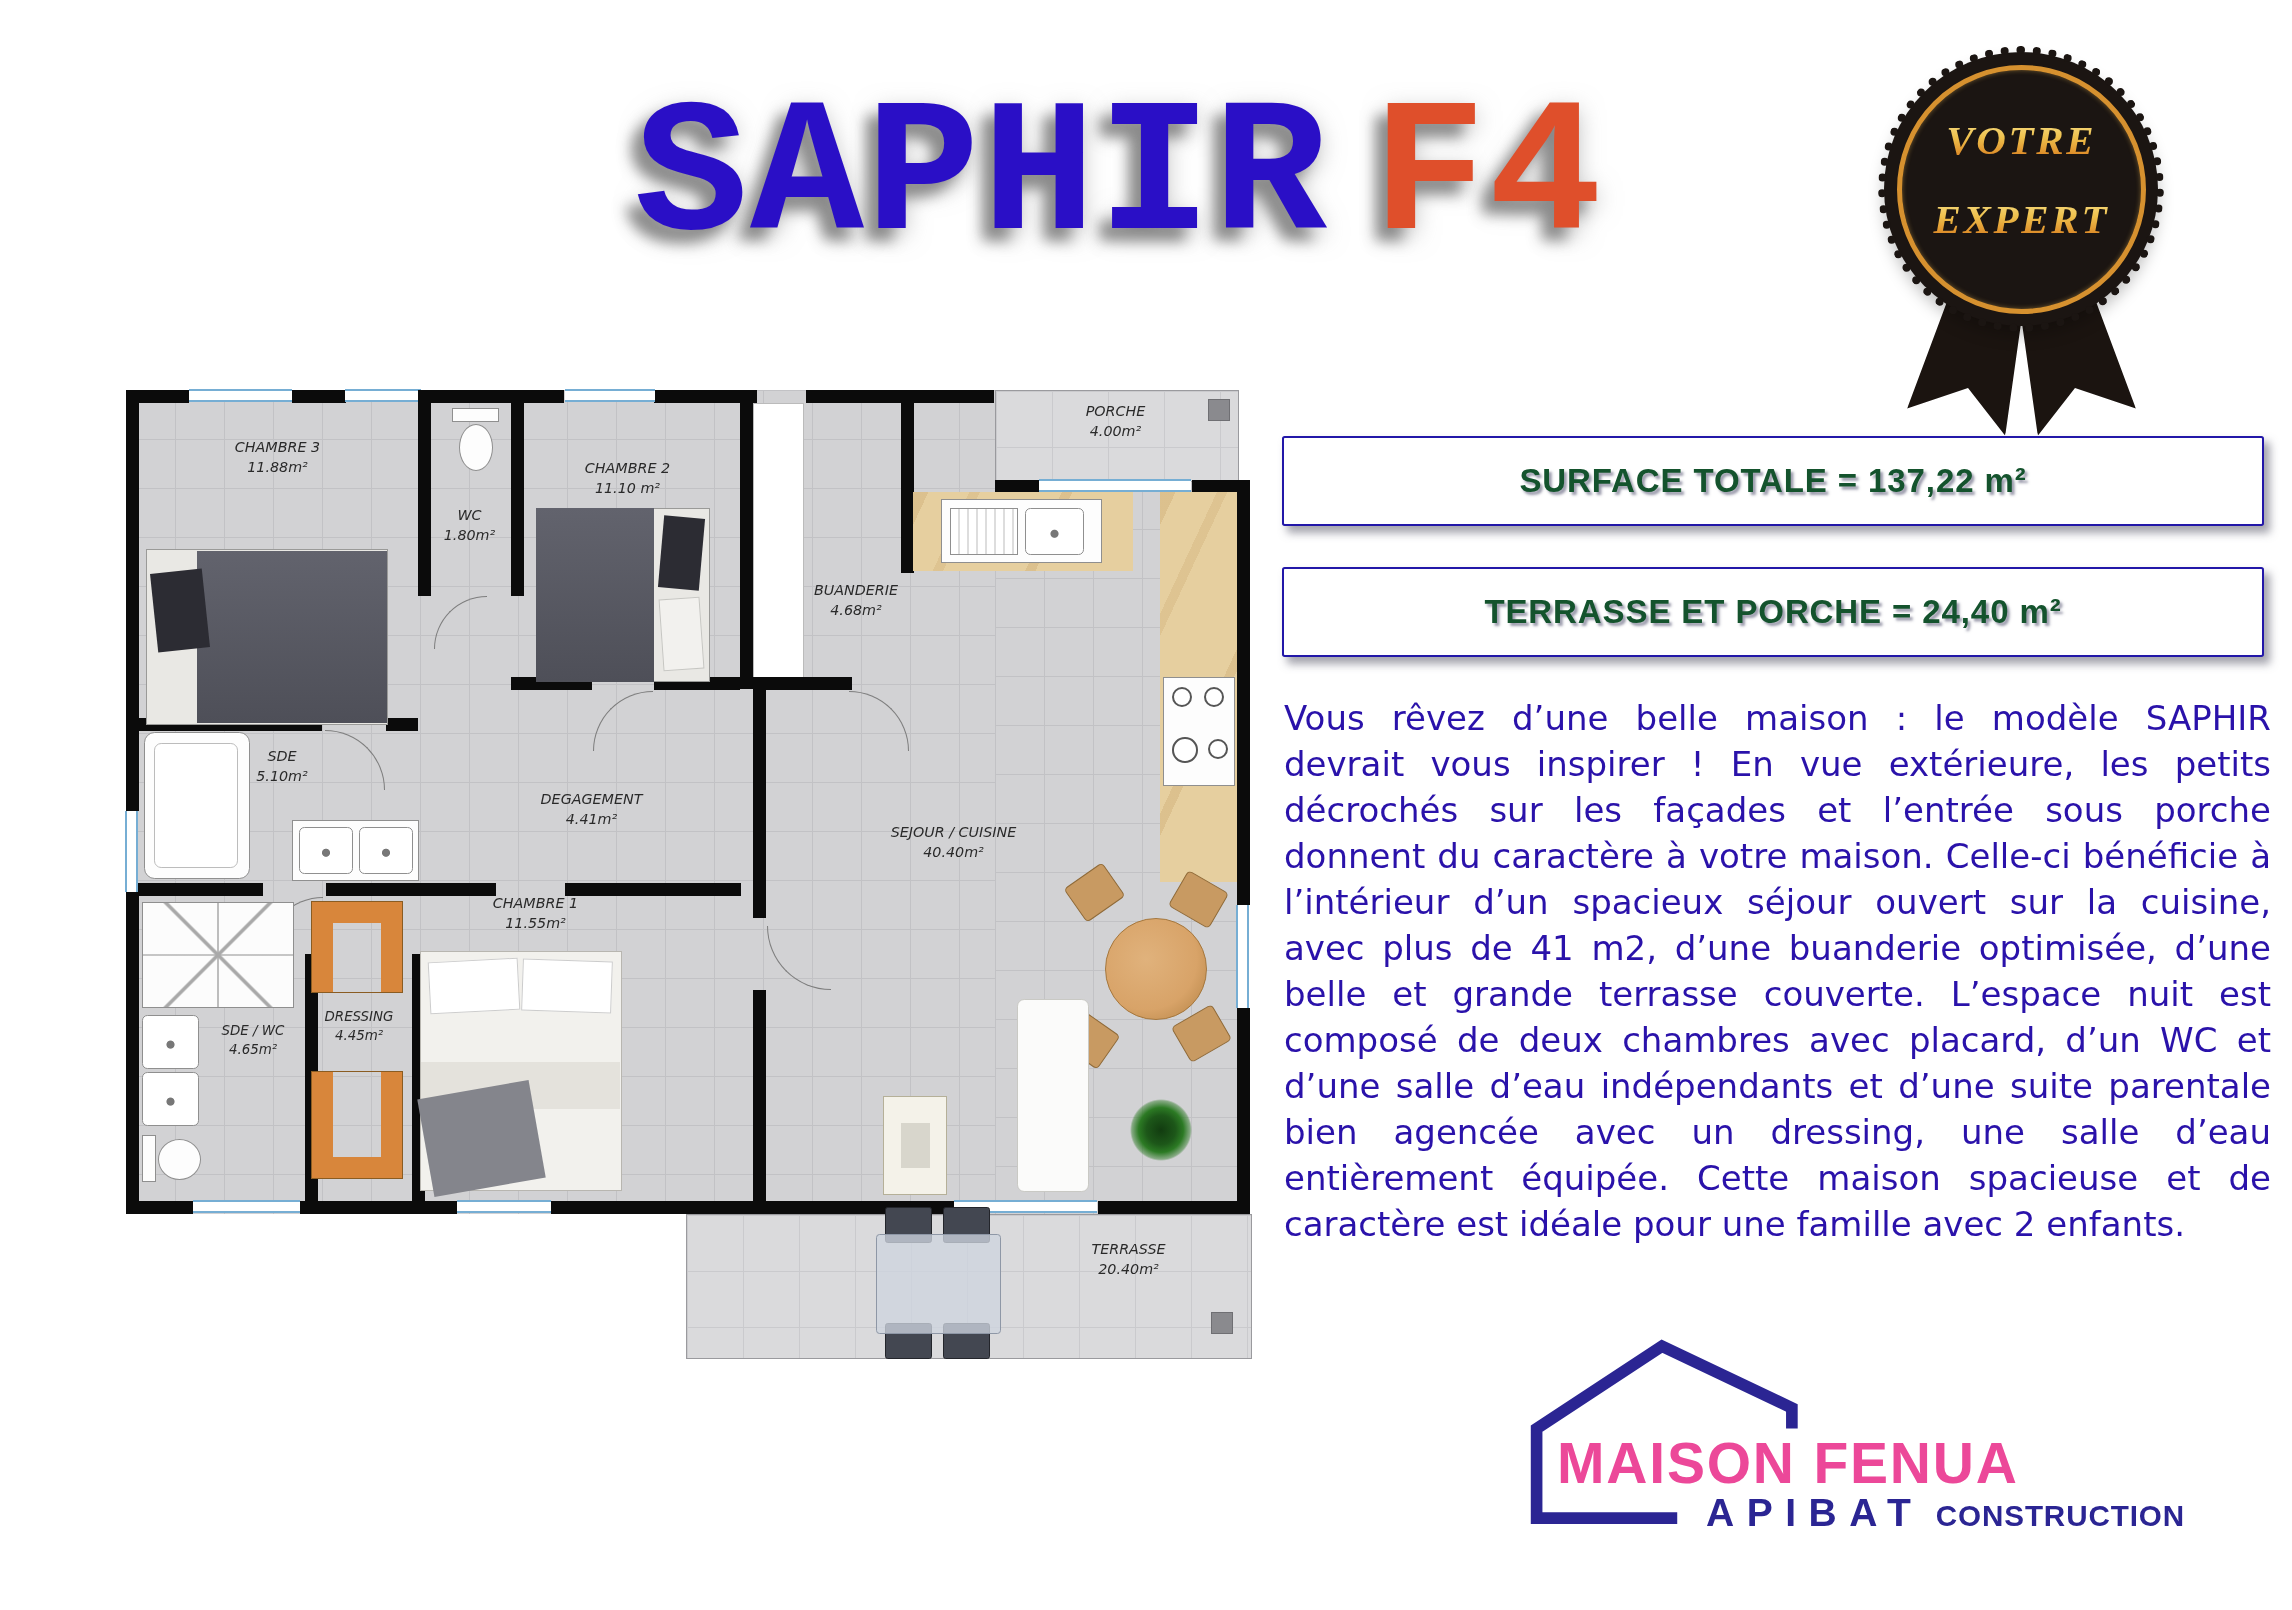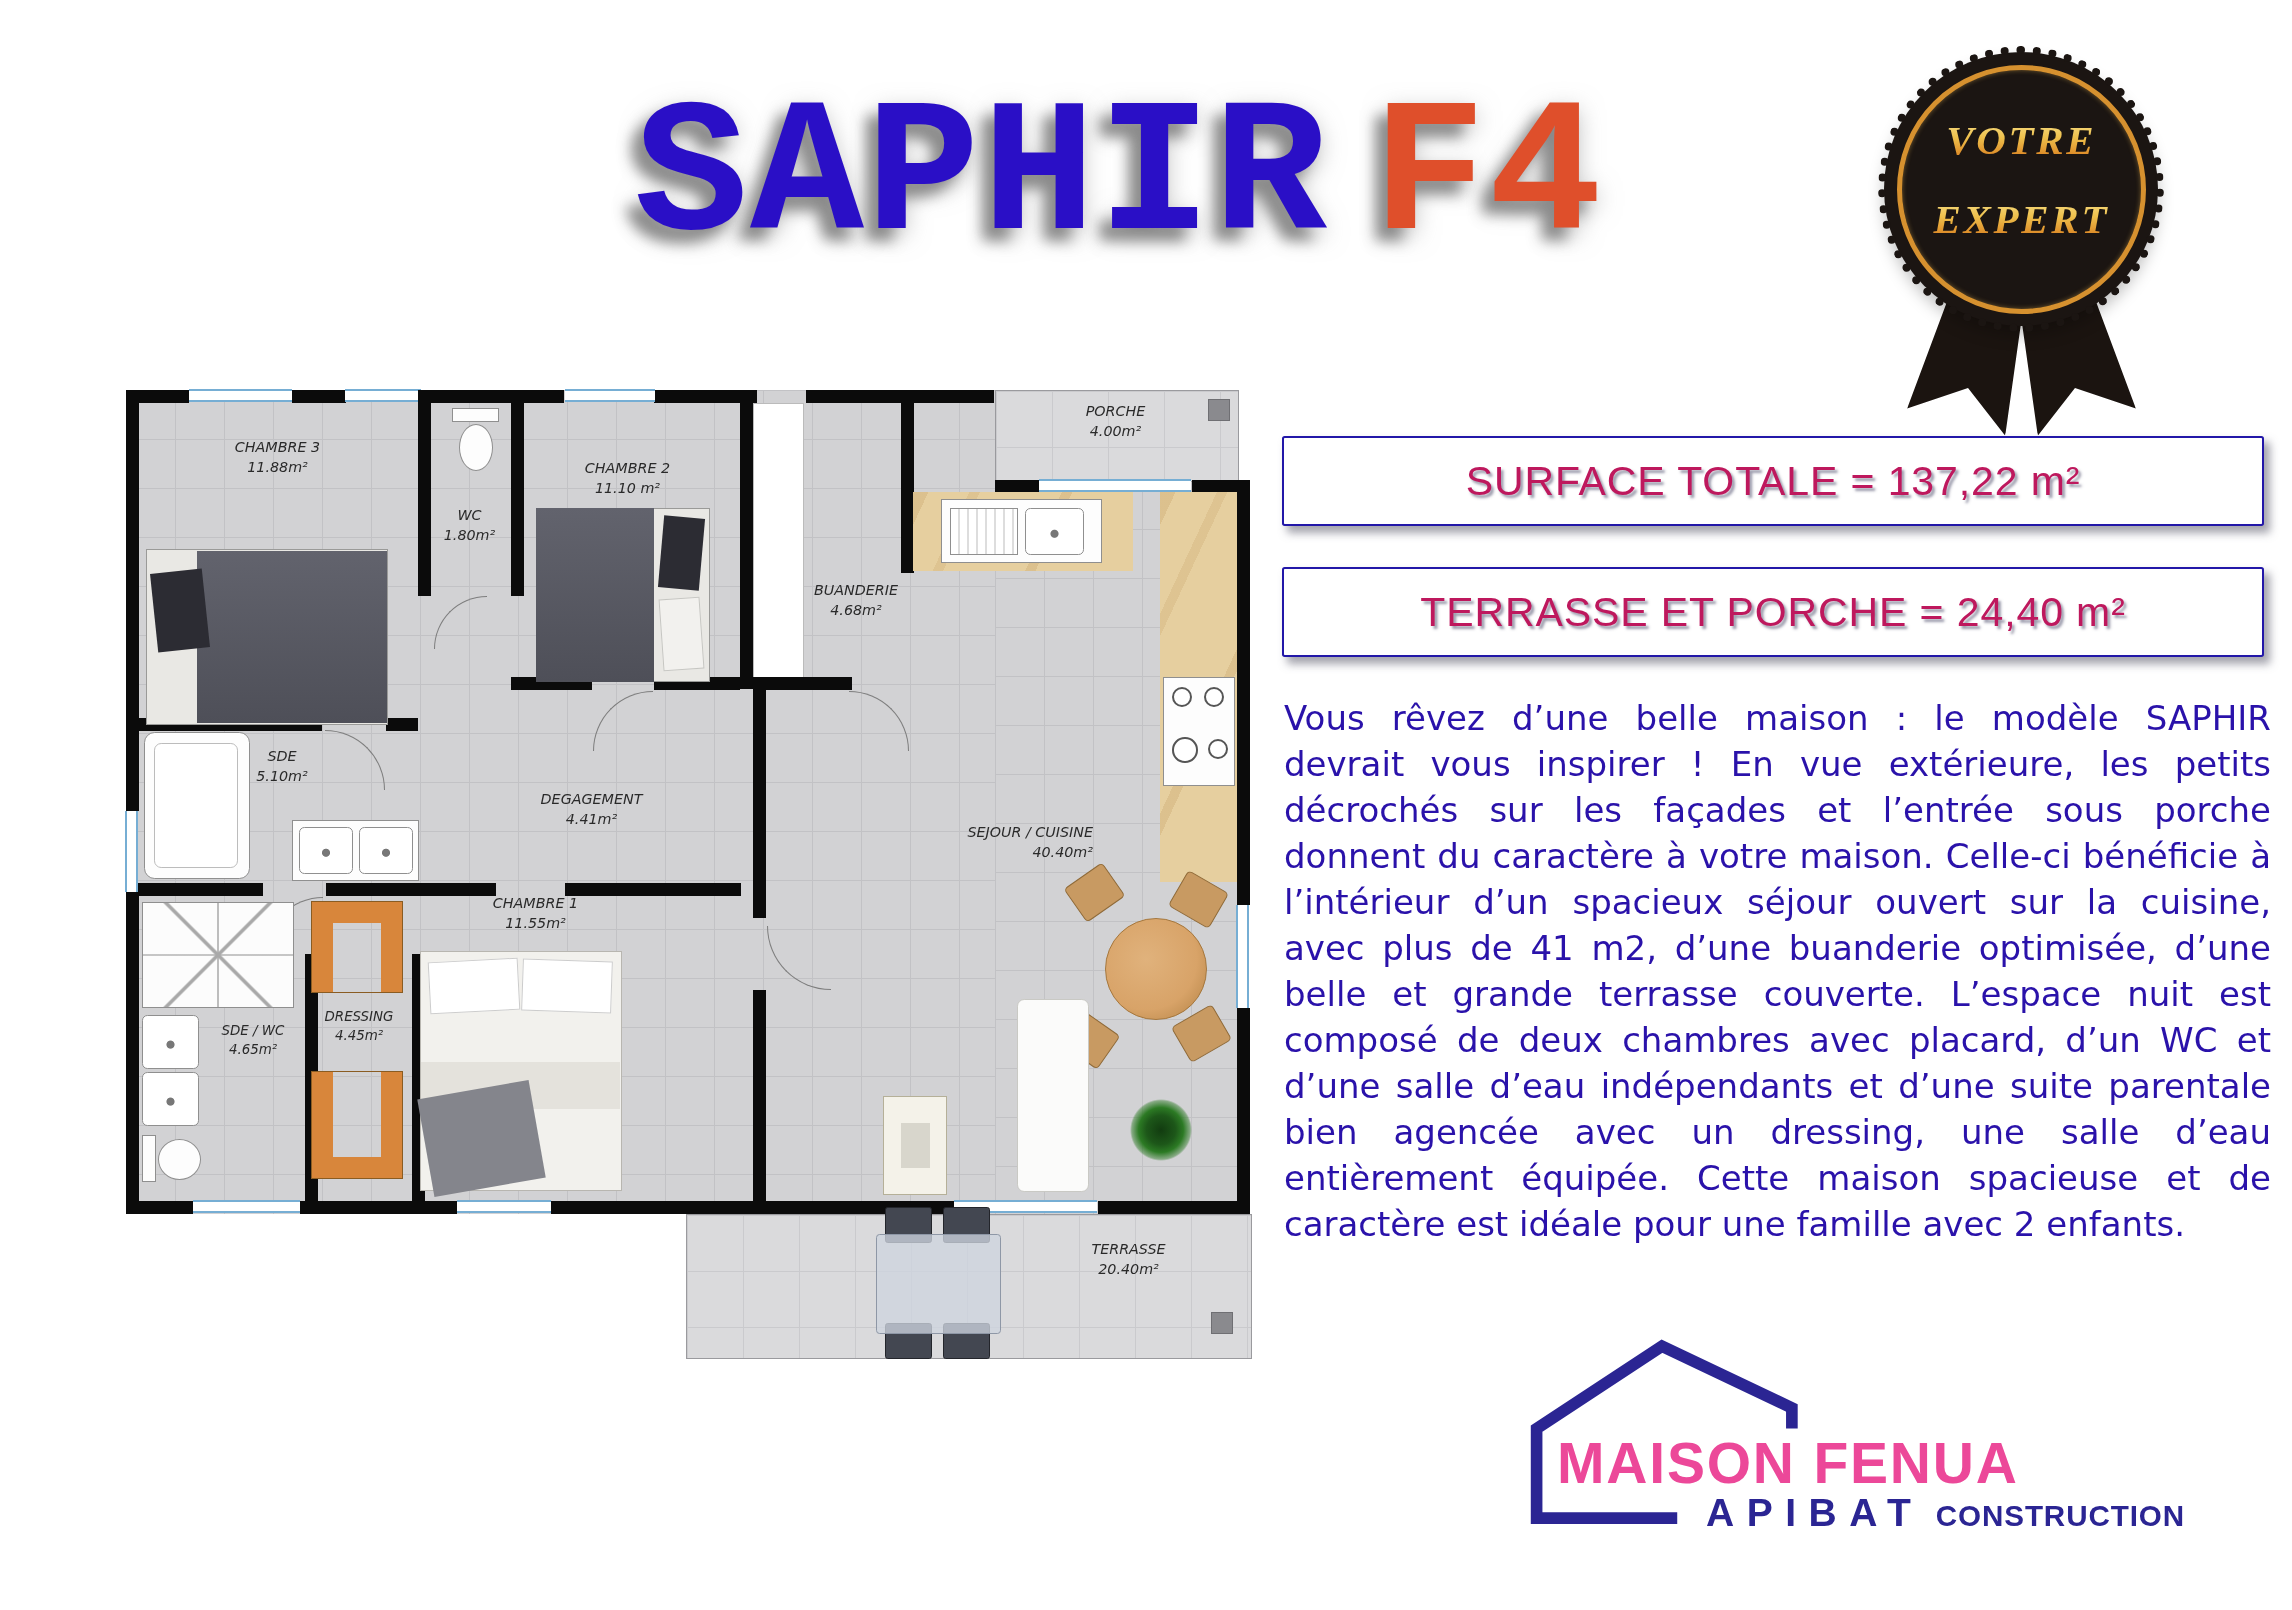--- a/index.html
+++ b/index.html
@@ -33,21 +33,21 @@
           background:linear-gradient(180deg,#f6dd85 10%,#eec04c 45%,#d97e1f 90%);
           -webkit-background-clip:text;background-clip:text;-webkit-text-fill-color:transparent;}
   .badge-txt.l1{top:64px;}
   .badge-txt.l2{top:143px;}
 
   
   .banner{position:absolute;left:1282px;width:978px;height:86px;background:#fff;
           border:2.7px solid #2217a8;border-radius:2.7px;
           box-shadow:5.4px 6.3px 8px rgba(90,90,105,.55);
           display:flex;align-items:center;justify-content:center;}
-  .banner span{font-weight:normal;font-size:41px;color:#be185d;letter-spacing:0.9px;
+  .banner span{font-weight:bold;font-size:33px;color:#14532d;letter-spacing:0.9px;
           text-shadow:2.7px 2.7px 2.7px rgba(55,55,90,.5);}
   .banner.b1{top:436px;}
   .banner.b2{top:567px;}
 
   
   .descr{position:absolute;left:1284px;top:695px;width:987px;height:648px;
          font-family:"DejaVu Sans",sans-serif;font-size:34px;line-height:46px;
          color:#2a12aa;text-align:justify;}
 
   
@@ -287,21 +287,21 @@
       <b>4.00m²</b>
     </div>
     <div class="lab" style="left:134px;top:365px;width:116px;">
       <b>SDE</b>
       <b>5.10m²</b>
     </div>
     <div class="lab" style="left:412px;top:408px;width:179px;">
       <b>DEGAGEMENT</b>
       <b>4.41m²</b>
     </div>
-    <div class="lab" style="left:788px;top:441px;width:215px;text-align:right;">
+    <div class="lab" style="left:756px;top:441px;width:215px;">
       <b>SEJOUR / CUISINE</b>
       <b>40.40m²</b>
     </div>
     <div class="lab" style="left:365px;top:512px;width:161px;">
       <b>CHAMBRE 1</b>
       <b>11.55m²</b>
     </div>
     <div class="lab" style="left:217px;top:627px;width:104px;font-size:13.4px;">
       <b>DRESSING</b>
       <b>4.45m²</b>

